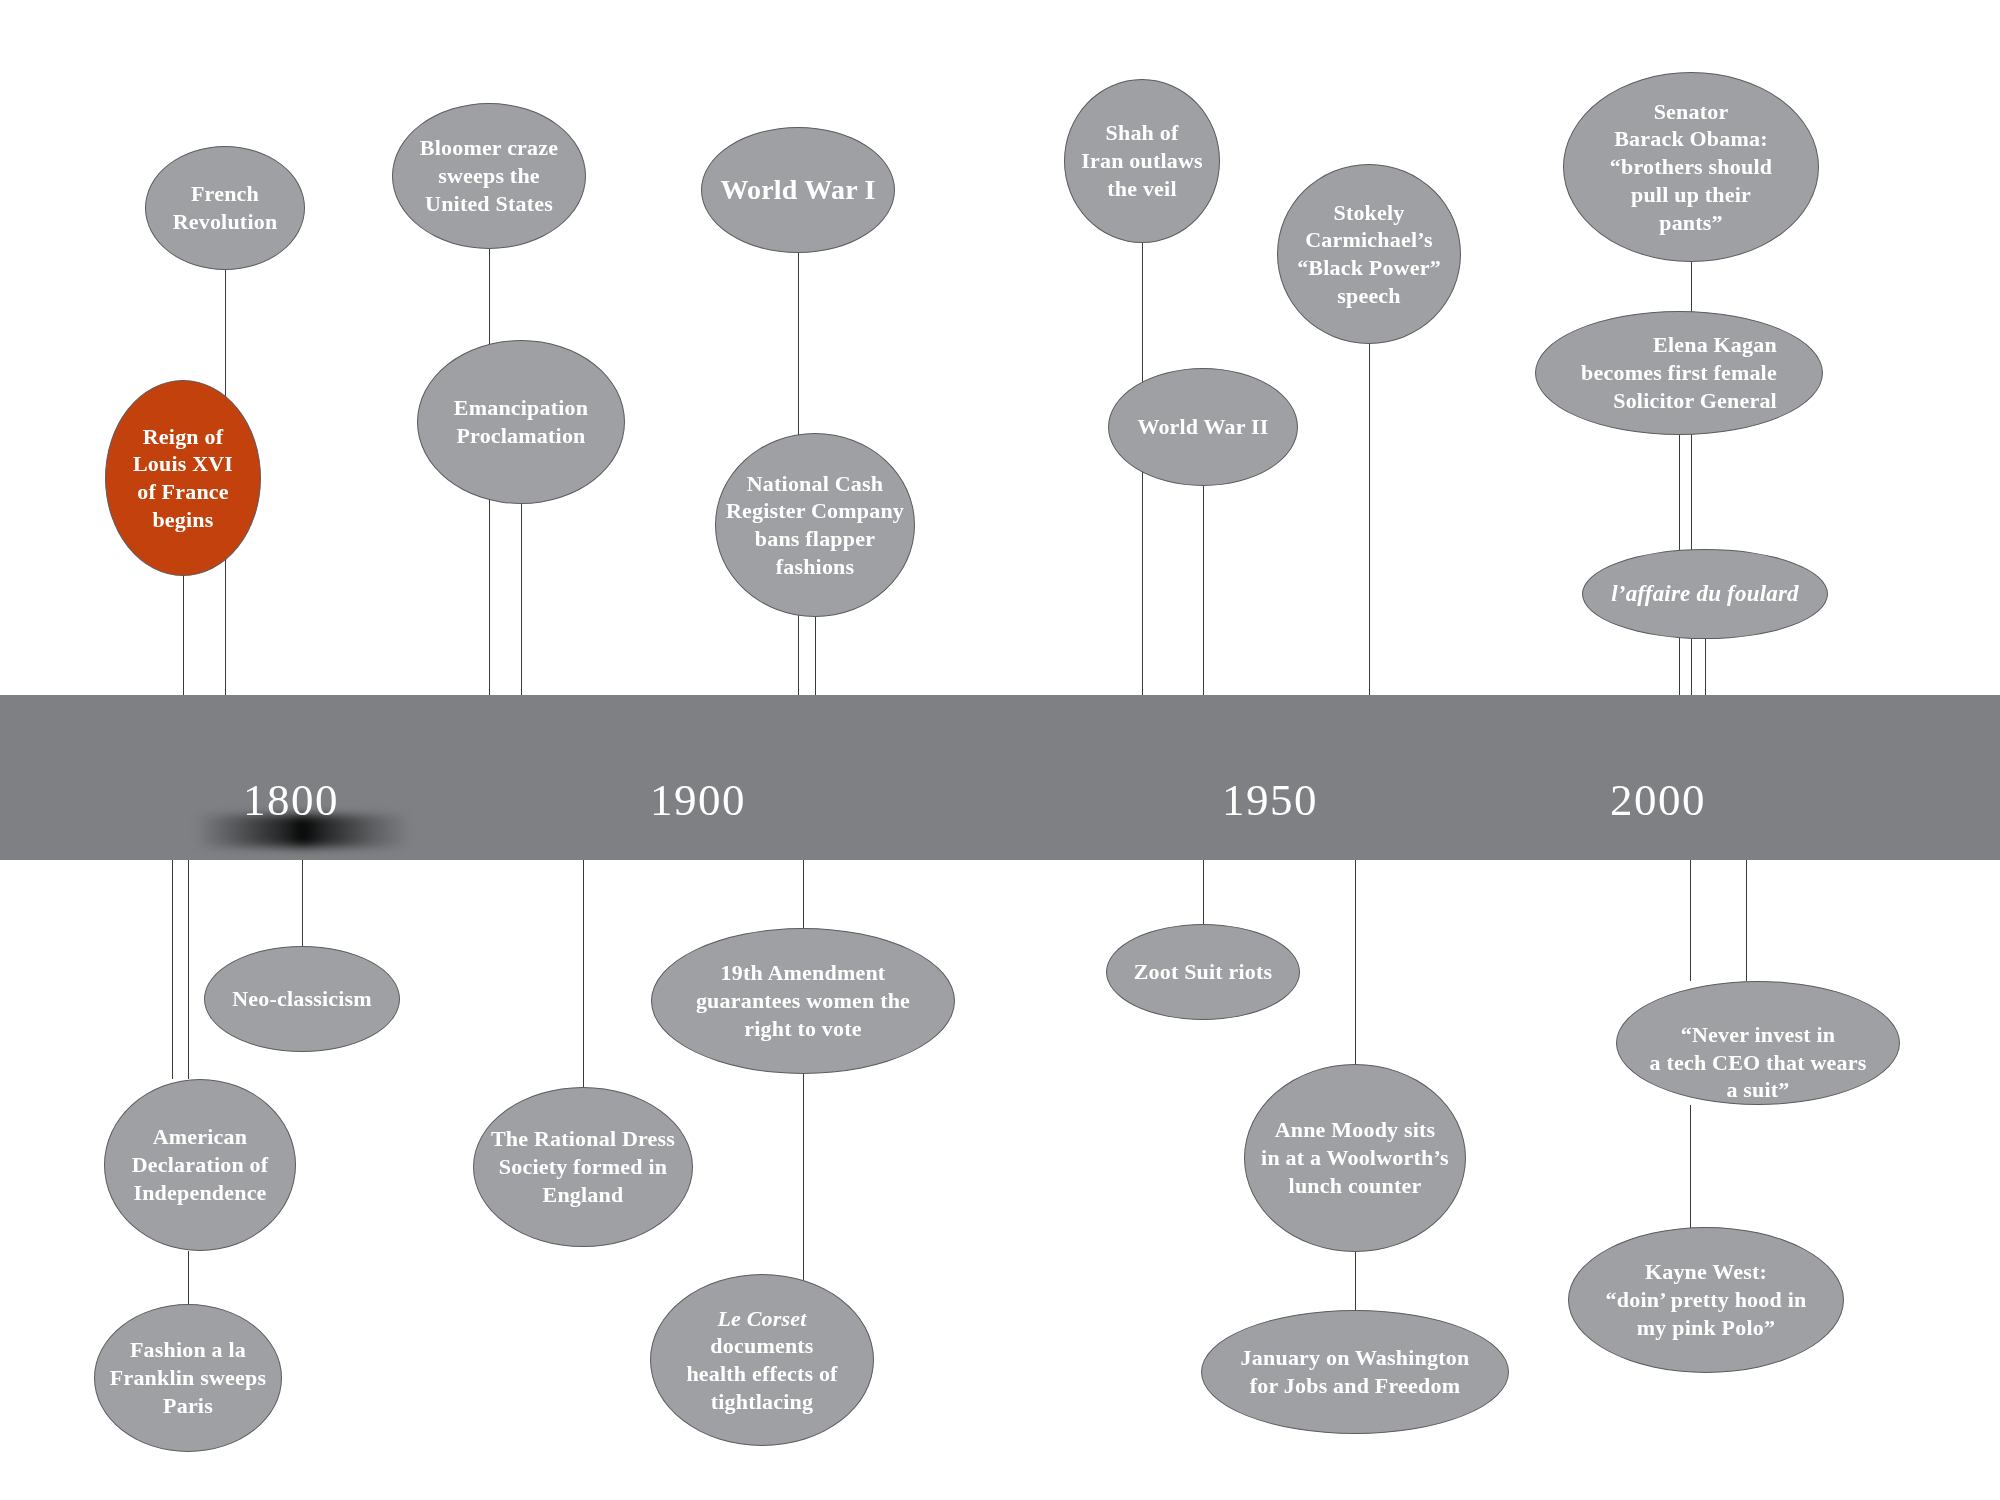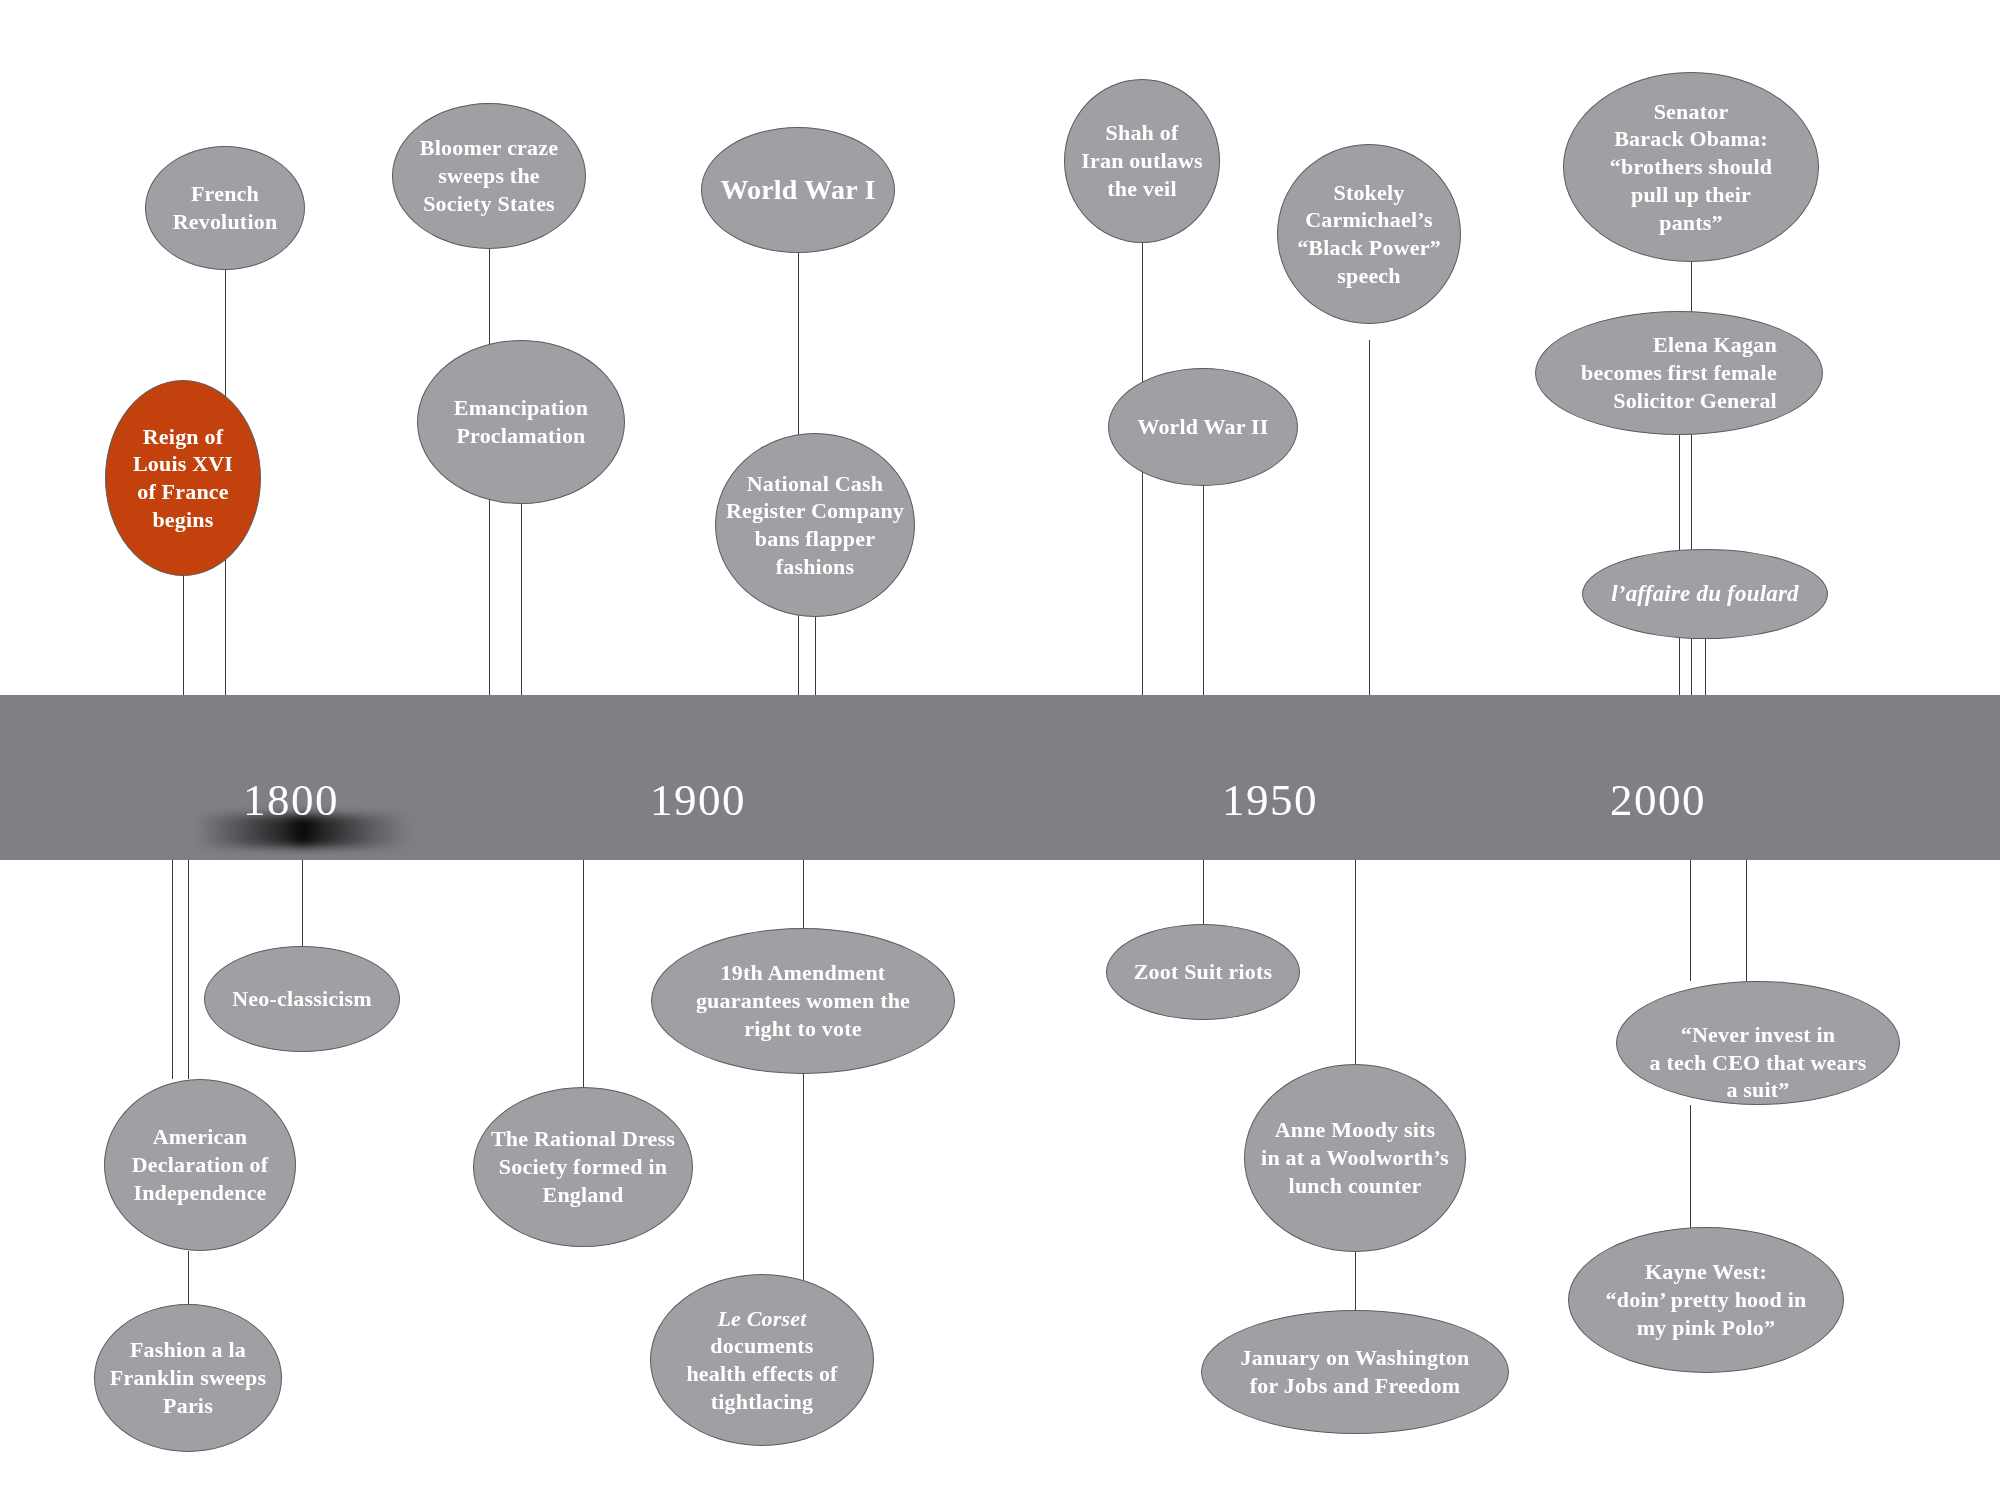--- a/index.html
+++ b/index.html
@@ -125,21 +125,21 @@
       </div>
       <div class="node" style="left: 105px; top: 380px; width: 156px; height: 196px; background: #c2410c; border-color: rgb(91, 92, 95);">
         <div class="lbl" style="font-size: 22px;">Reign of
 Louis XVI
 of France
 begins</div>
       </div>
       <div class="node" style="left: 392px; top: 103px; width: 194px; height: 146px; background: rgb(159, 160, 163); border-color: rgb(91, 92, 95);">
         <div class="lbl" style="font-size: 22px;">Bloomer craze
 sweeps the
-Society States</div>
+United States</div>
       </div>
       <div class="node" style="left: 417px; top: 340px; width: 208px; height: 164px; background: rgb(159, 160, 163); border-color: rgb(91, 92, 95);">
         <div class="lbl" style="font-size: 22px;">Emancipation
 Proclamation</div>
       </div>
       <div class="node" style="left: 701px; top: 127px; width: 194px; height: 126px; background: rgb(159, 160, 163); border-color: rgb(91, 92, 95);">
         <div class="lbl" style="font-size: 28px;">World War I</div>
       </div>
       <div class="node" style="left: 715px; top: 433px; width: 200px; height: 184px; background: rgb(159, 160, 163); border-color: rgb(91, 92, 95);">
         <div class="lbl" style="font-size: 22px;">National Cash
@@ -148,21 +148,21 @@
 fashions</div>
       </div>
       <div class="node" style="left: 1064px; top: 79px; width: 156px; height: 164px; background: rgb(159, 160, 163); border-color: rgb(91, 92, 95);">
         <div class="lbl" style="font-size: 22px;">Shah of
 Iran outlaws
 the veil</div>
       </div>
       <div class="node" style="left: 1108px; top: 368px; width: 190px; height: 118px; background: rgb(159, 160, 163); border-color: rgb(91, 92, 95);">
         <div class="lbl" style="font-size: 22px;">World War II</div>
       </div>
-      <div class="node" style="left: 1277px; top: 144px; width: 184px; height: 180px; background: rgb(159, 160, 163); border-color: rgb(91, 92, 95);">
+      <div class="node" style="left: 1277px; top: 164px; width: 184px; height: 180px; background: rgb(159, 160, 163); border-color: rgb(91, 92, 95);">
         <div class="lbl" style="font-size: 22px;">Stokely
 Carmichael’s
 “Black Power”
 speech</div>
       </div>
       <div class="node" style="left: 1563px; top: 72px; width: 256px; height: 190px; background: rgb(159, 160, 163); border-color: rgb(91, 92, 95);">
         <div class="lbl" style="font-size: 22px;">Senator
 Barack Obama:
 “brothers should
 pull up their

